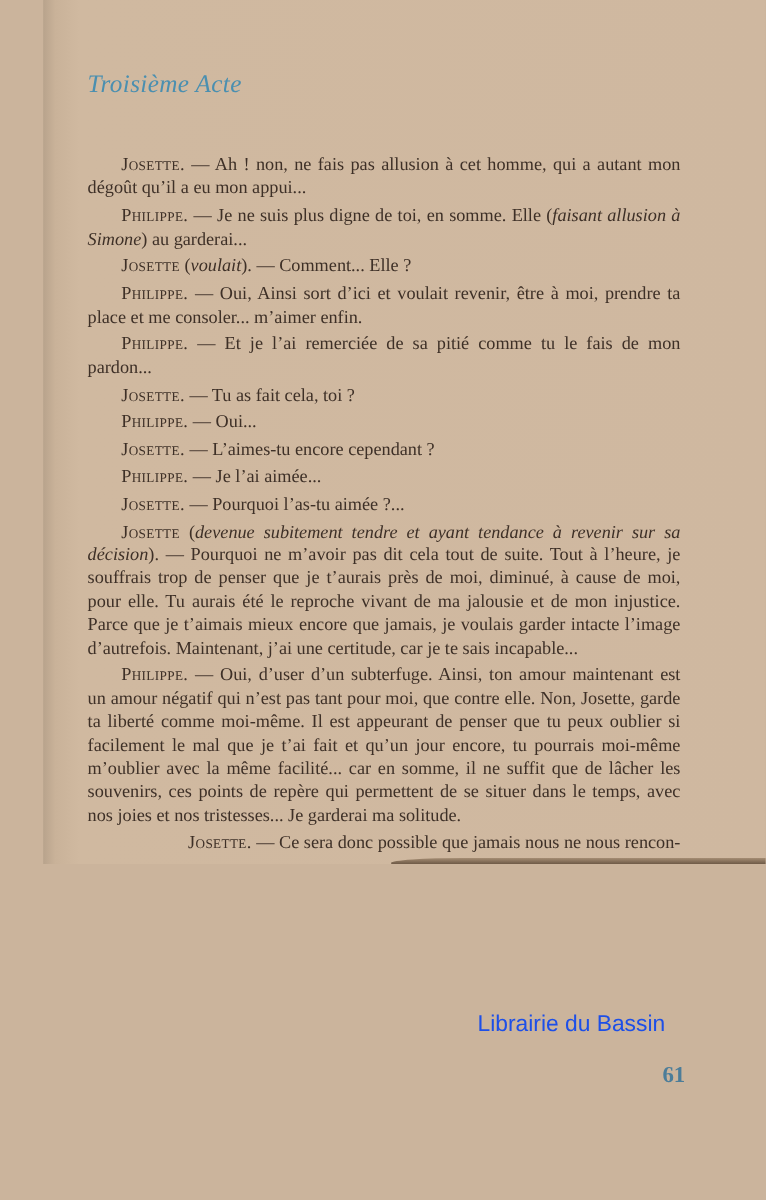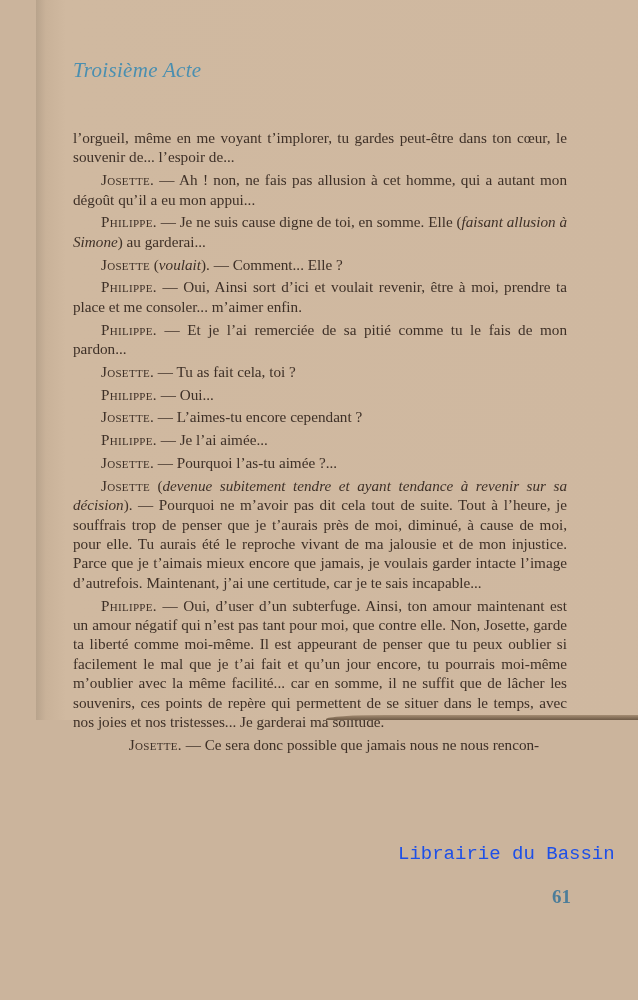--- a/index.html
+++ b/index.html
@@ -29,40 +29,39 @@
       color: #3e3027; font-size: 15.2px; line-height: 19.4px;
       text-align: justify;
     }
     .text p { margin: 0 0 3.4px 0; }
     .text p.cont { text-indent: 0; }
     .text p.dlg { text-indent: 28px; }
     .sp { font-variant: small-caps; letter-spacing: 0.3px; }
     .dir { font-style: italic; }
     .watermark {
       position: absolute; left: 362px; top: 843px;
-      font-family: Liberation Mono, monospace;
+      font-family: Liberation Sans, sans-serif;
       font-size: 19px; color: #1d4fe8;
     }
     .folio {
       position: absolute; left: 516px; top: 886px;
       font-size: 19px; font-weight: bold; color: #4c7d99; text-align: right;
     }
   </style>
 </head>
 <body>
 
 <div class="page">
   <div class="running-head">Troisième Acte</div>
 
   <div class="text">
-    <p class="cont"><span>l’orgueil, même en me voyant t’implorer, tu gardes peut-être dans ton cœur, le souvenir de... l’espoir de...</span></p>
 
     <p class="dlg"><span class="sp">Josette.</span><span> — Ah ! non, ne fais pas allusion à cet homme, qui a autant mon dégoût qu’il a eu mon appui...</span></p>
 
-    <p class="dlg"><span class="sp">Philippe.</span><span> — Je ne suis cause digne de toi, en somme. Elle (</span><span class="dir">faisant allusion à Simone</span><span>) au garderai...</span></p>
+    <p class="dlg"><span class="sp">Philippe.</span><span> — Je ne suis plus digne de toi, en somme. Elle (</span><span class="dir">faisant allusion à Simone</span><span>) au garderai...</span></p>
 
     <p class="dlg"><span class="sp">Josette</span> (<span class="dir">voulait</span>)<span>. — Comment... Elle ?</span></p>
 
     <p class="dlg"><span class="sp">Philippe.</span><span> — Oui, Ainsi sort d’ici et voulait revenir, être à moi, prendre ta place et me consoler... m’aimer enfin.</span></p>
 
 
     <p class="dlg"><span class="sp">Philippe.</span><span> — Et je l’ai remerciée de sa pitié comme tu le fais de mon pardon...</span></p>
 
     <p class="dlg"><span class="sp">Josette.</span><span> — Tu as fait cela, toi ?</span></p>
 
@@ -72,19 +71,19 @@
 
     <p class="dlg"><span class="sp">Philippe.</span><span> — Je l’ai aimée...</span></p>
 
     <p class="dlg"><span class="sp">Josette.</span><span> — Pourquoi l’as-tu aimée ?...</span></p>
 
 
     <p class="dlg"><span class="sp">Josette</span> (<span class="dir">devenue subitement tendre et ayant tendance à revenir sur sa décision</span>)<span>. — Pourquoi ne m’avoir pas dit cela tout de suite. Tout à l’heure, je souffrais trop de penser que je t’aurais près de moi, diminué, à cause de moi, pour elle. Tu aurais été le reproche vivant de ma jalousie et de mon injustice. Parce que je t’aimais mieux encore que jamais, je voulais garder intacte l’image d’autrefois. Maintenant, j’ai une certitude, car je te sais incapable...</span></p>
 
     <p class="dlg"><span class="sp">Philippe.</span><span> — Oui, d’user d’un subterfuge. Ainsi, ton amour maintenant est un amour négatif qui n’est pas tant pour moi, que contre elle. Non, Josette, garde ta liberté comme moi-même. Il est appeurant de penser que tu peux oublier si facilement le mal que je t’ai fait et qu’un jour encore, tu pourrais moi-même m’oublier avec la même facilité... car en somme, il ne suffit que de lâcher les souvenirs, ces points de repère qui permettent de se situer dans le temps, avec nos joies et nos tristesses... Je garderai ma solitude.</span></p>
 
-    <p class="dlg" style="text-align:center"><span class="sp">Josette.</span><span> — Ce sera donc possible que jamais nous ne nous rencon-</span></p>
+    <p class="dlg" style="text-align:right"><span class="sp">Josette.</span><span> — Ce sera donc possible que jamais nous ne nous rencon-</span></p>
   </div>
 
   <div class="watermark">Librairie du Bassin</div>
   <div class="folio">61</div>
   <div class="page-bottom-edge"></div>
 </div>
 
 </body></html>

